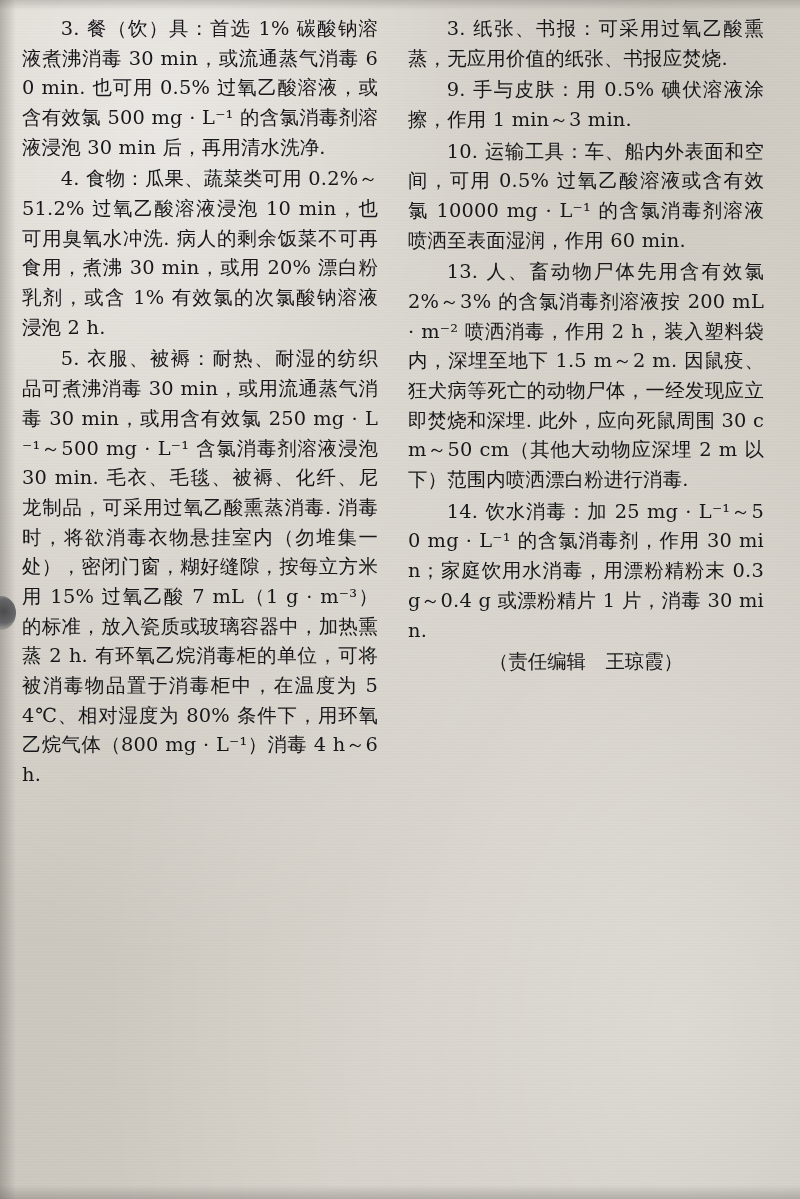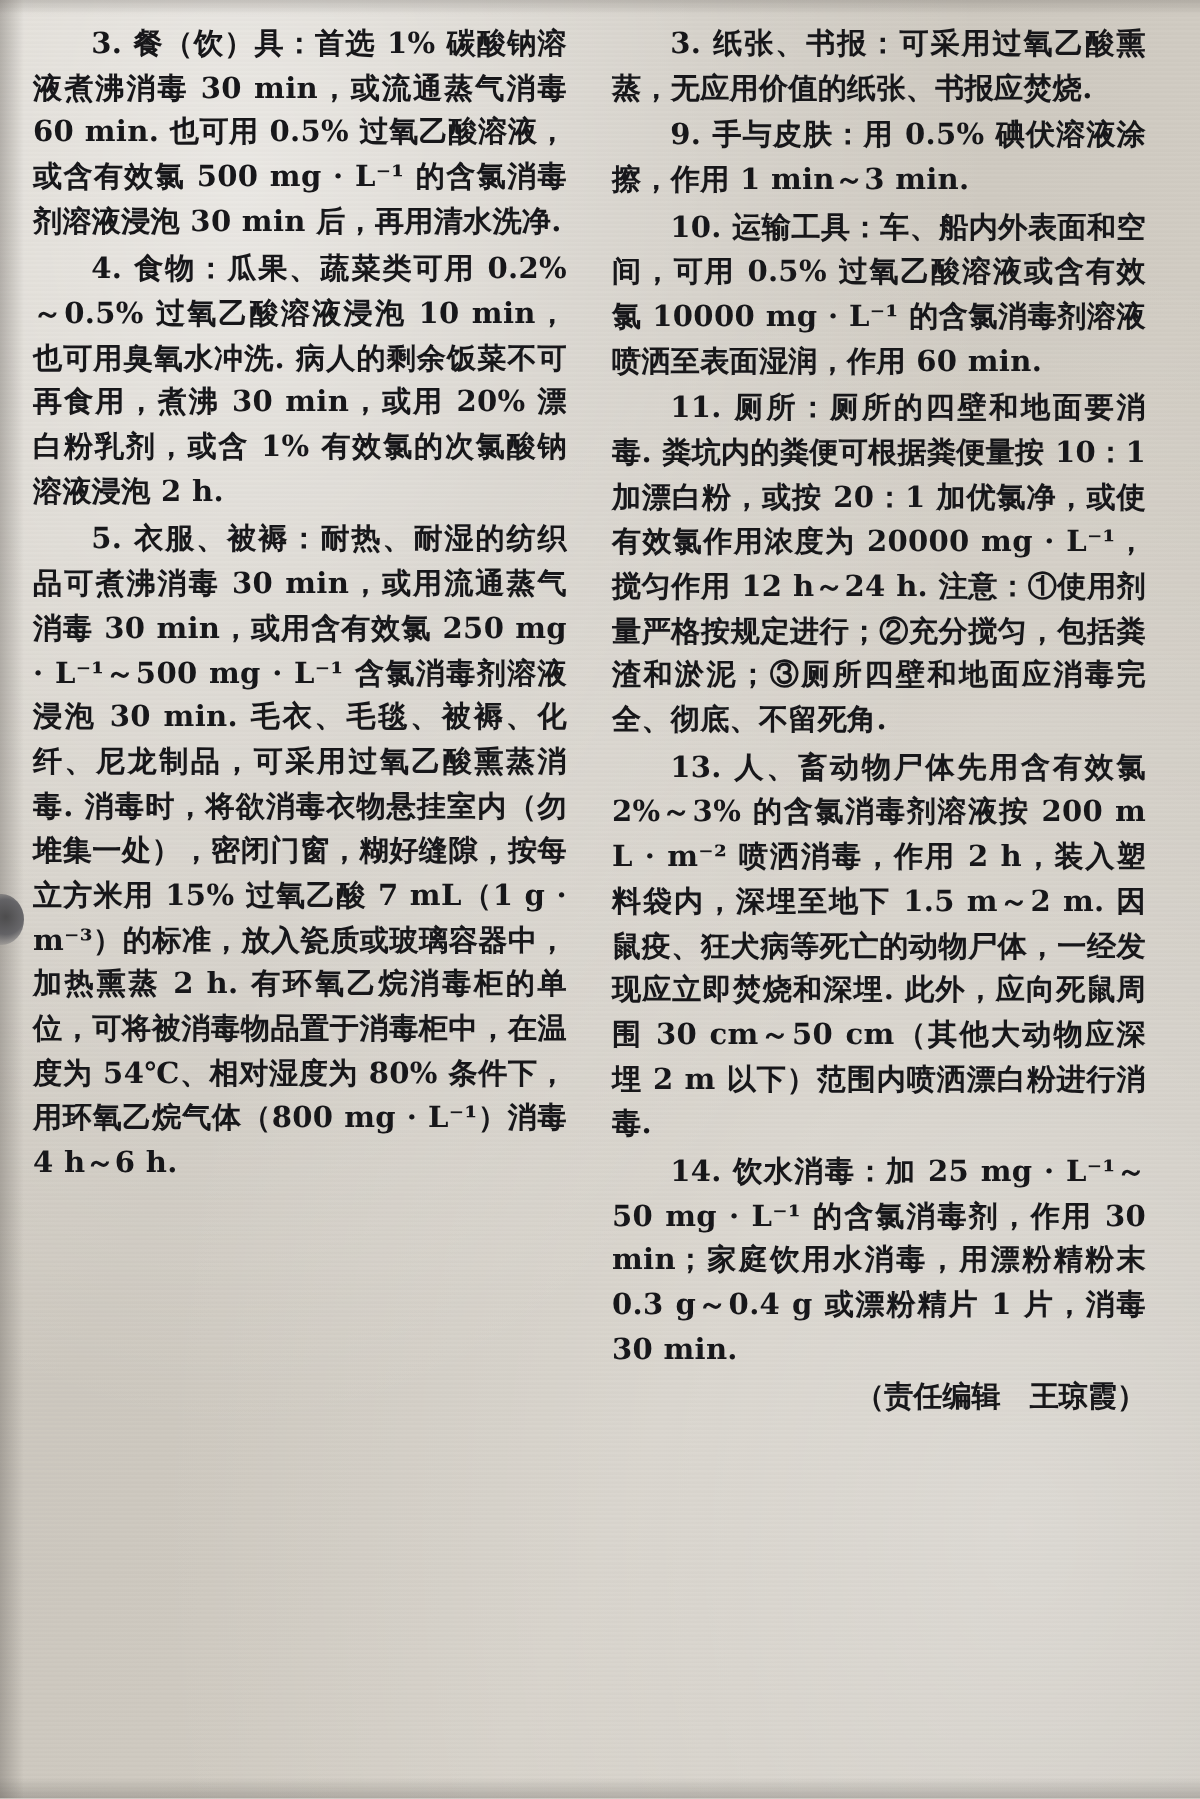--- a/index.html
+++ b/index.html
@@ -17,21 +17,20 @@
   .page {
     position: relative;
     width: 800px;
     height: 1199px;
     background:
       radial-gradient(ellipse at 20% 10%, rgba(255,255,255,0.55) 0%, rgba(255,255,255,0) 55%),
       radial-gradient(ellipse at 85% 85%, rgba(255,255,255,0.35) 0%, rgba(255,255,255,0) 60%),
       linear-gradient(115deg, #d6d1c8 0%, #cdc8bf 35%, #d2cdc4 65%, #c7c2b9 100%);
     box-sizing: border-box;
     padding: 14px 18px 10px 22px;
-    font-weight: bold;
   }
   .page::after {
     content: "";
     position: absolute;
     left: 0; top: 0; right: 0; bottom: 0;
     pointer-events: none;
     background:
       repeating-linear-gradient(0deg, rgba(0,0,0,0.012) 0px, rgba(0,0,0,0.012) 1px, rgba(255,255,255,0.012) 2px, rgba(255,255,255,0.012) 3px);
     mix-blend-mode: multiply;
     opacity: 0.8;
@@ -57,21 +56,21 @@
     color: #17171a;
     text-align: justify;
     text-justify: inter-character;
     text-indent: 2em;
     letter-spacing: 0.2px;
     font-family: "DejaVu Serif", "Liberation Serif", serif;
     word-break: break-all;
   }
 
   .sig {
-    text-align: right;
+    text-align: center;
     font-size: 19.4px;
     line-height: 1.53;
     color: #17171a;
     margin: 0;
   }
 
   
   .punch {
     position: absolute;
     left: -14px;
@@ -125,28 +124,27 @@
   <div class="edge-shadow-left"></div>
   <div class="edge-shadow-top"></div>
   <div class="edge-shadow-bottom"></div>
   <div class="punch"></div>
   <div class="ghost"></div>
 
   <div class="columns">
 
     <div class="col col-left">
       <p class="para">3. 餐（饮）具：首选 1% 碳酸钠溶液煮沸消毒 30 min，或流通蒸气消毒 60 min. 也可用 0.5% 过氧乙酸溶液，或含有效氯 500 mg · L⁻¹ 的含氯消毒剂溶液浸泡 30 min 后，再用清水洗净.</p>
-      <p class="para">4. 食物：瓜果、蔬菜类可用 0.2%～0.5% 过氧乙酸溶液浸泡 10 min，也可用臭氧水冲洗. 病人的剩余饭菜不可再食用，煮沸 30 min，或用 20% 漂白粉乳剂，或含 1% 有效氯的次氯酸钠溶液浸泡 2 h.</p>
+      <p class="para">4. 食物：瓜果、蔬菜类可用 0.2%～51.2% 过氧乙酸溶液浸泡 10 min，也可用臭氧水冲洗. 病人的剩余饭菜不可再食用，煮沸 30 min，或用 20% 漂白粉乳剂，或含 1% 有效氯的次氯酸钠溶液浸泡 2 h.</p>
       <p class="para">5. 衣服、被褥：耐热、耐湿的纺织品可煮沸消毒 30 min，或用流通蒸气消毒 30 min，或用含有效氯 250 mg · L⁻¹～500 mg · L⁻¹ 含氯消毒剂溶液浸泡 30 min. 毛衣、毛毯、被褥、化纤、尼龙制品，可采用过氧乙酸熏蒸消毒. 消毒时，将欲消毒衣物悬挂室内（勿堆集一处），密闭门窗，糊好缝隙，按每立方米用 15% 过氧乙酸 7 mL（1 g · m⁻³）的标准，放入瓷质或玻璃容器中，加热熏蒸 2 h. 有环氧乙烷消毒柜的单位，可将被消毒物品置于消毒柜中，在温度为 54℃、相对湿度为 80% 条件下，用环氧乙烷气体（800 mg · L⁻¹）消毒 4 h～6 h.</p>
     </div>
 
     <div class="col col-right">
       <p class="para">3. 纸张、书报：可采用过氧乙酸熏蒸，无应用价值的纸张、书报应焚烧.</p>
       <p class="para">9. 手与皮肤：用 0.5% 碘伏溶液涂擦，作用 1 min～3 min.</p>
       <p class="para">10. 运输工具：车、船内外表面和空间，可用 0.5% 过氧乙酸溶液或含有效氯 10000 mg · L⁻¹ 的含氯消毒剂溶液喷洒至表面湿润，作用 60 min.</p>
-      <p class="para">11. 厕所：厕所的四壁和地面要消毒. 粪坑内的粪便可根据粪便量按 10：1 加漂白粉，或按 20：1 加优氯净，或使有效氯作用浓度为 20000 mg · L⁻¹，搅匀作用 12 h～24 h. 注意：①使用剂量严格按规定进行；②充分搅匀，包括粪渣和淤泥；③厕所四壁和地面应消毒完全、彻底、不留死角.</p>
       <p class="para">13. 人、畜动物尸体先用含有效氯 2%～3% 的含氯消毒剂溶液按 200 mL · m⁻² 喷洒消毒，作用 2 h，装入塑料袋内，深埋至地下 1.5 m～2 m. 因鼠疫、狂犬病等死亡的动物尸体，一经发现应立即焚烧和深埋. 此外，应向死鼠周围 30 cm～50 cm（其他大动物应深埋 2 m 以下）范围内喷洒漂白粉进行消毒.</p>
       <p class="para">14. 饮水消毒：加 25 mg · L⁻¹～50 mg · L⁻¹ 的含氯消毒剂，作用 30 min；家庭饮用水消毒，用漂粉精粉末 0.3 g～0.4 g 或漂粉精片 1 片，消毒 30 min.</p>
       <p class="sig">（责任编辑　王琼霞）</p>
     </div>
 
   </div>
 </div>
 
 </body></html>

